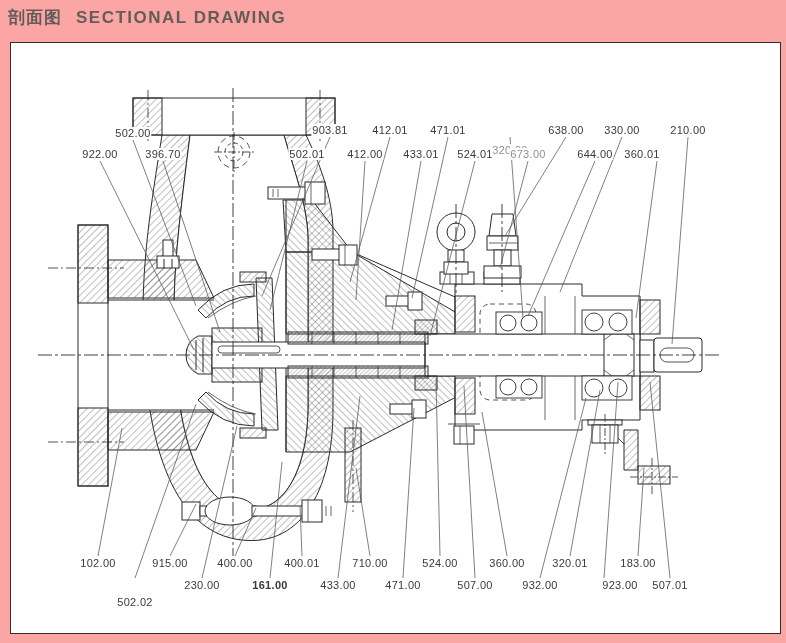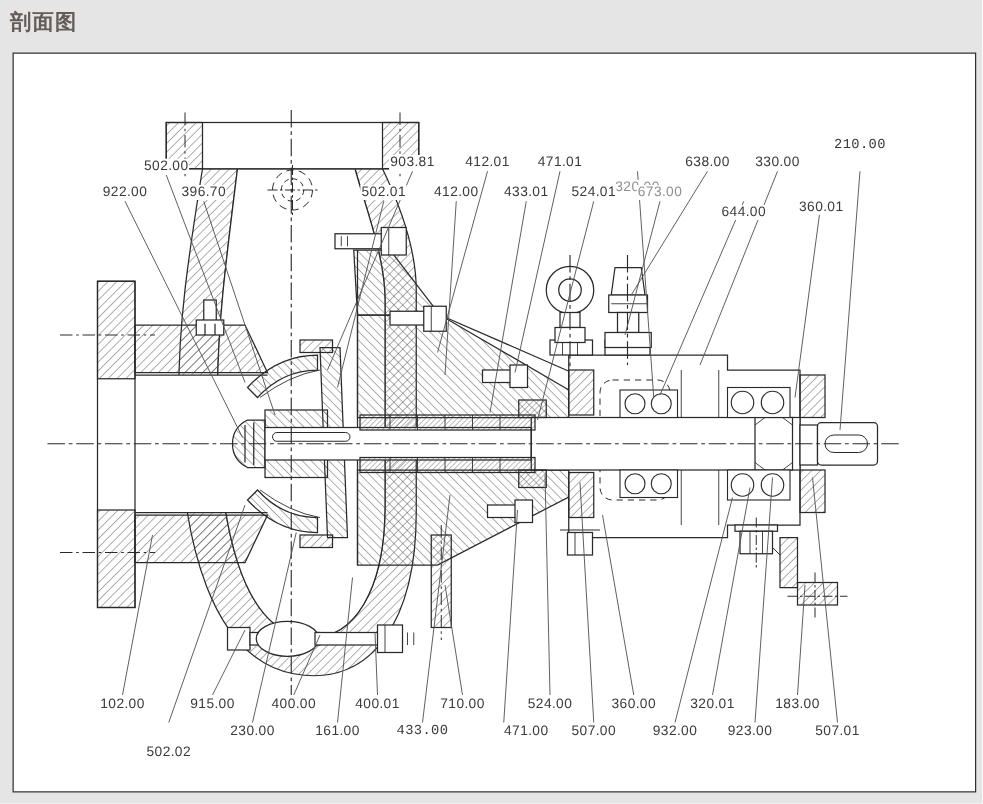--- a/index.html
+++ b/index.html
@@ -1,17 +1,17 @@
 <!DOCTYPE html>
 <html><head>
 <meta charset="utf-8">
 <style>
   html,body{margin:0;padding:0;background:#fff;}
   .stage{
-    position:relative;width:786px;height:643px;background:#e5e5e5;overflow:hidden;
+    position:relative;width:786px;height:643px;background:#fca5a5;overflow:hidden;
     font-family:"Liberation Sans", sans-serif;
   }
   .titlebar{
     position:absolute;left:8px;top:6px;display:flex;align-items:baseline;gap:14px;
     color:#645c58;font-weight:bold;
   }
   .title-zh{font-size:17px;letter-spacing:1px;}
   .title-en{font-size:17px;letter-spacing:1.5px;}
   .frame{
     position:absolute;left:10px;top:42px;width:771px;height:592px;
@@ -25,20 +25,21 @@
   }
   .part-label.muted{color:#8f8f8f;}
 </style>
 </head>
 <body>
 
 <div class="stage">
 
   <div class="titlebar">
     <span class="title-zh">剖面图</span>
+    <span class="title-en">SECTIONAL DRAWING</span>
   </div>
 
   <div class="frame"></div>
 
   <svg class="draw" viewBox="0 0 786 643">
     <defs>
       <pattern id="h1" width="5" height="5" patternUnits="userSpaceOnUse" patternTransform="rotate(45)">
         <line x1="0" y1="0" x2="0" y2="5" stroke="#4a4a4a" stroke-width="0.7"></line>
       </pattern>
       <pattern id="h2" width="5" height="5" patternUnits="userSpaceOnUse" patternTransform="rotate(-45)">
@@ -309,43 +310,43 @@
   </svg>
 
   <div id="labels">
       <div class="part-label" style="left: 133px; top: 133px;">502.00</div>
       <div class="part-label" style="left: 330px; top: 130px;">903.81</div>
       <div class="part-label" style="left: 390px; top: 130px; text-align: center;">412.01</div>
       <div class="part-label" style="left: 448px; top: 130px;">471.01</div>
       <div class="part-label muted" style="left: 510px; top: 130px; margin-top: 20px;">320.00</div>
       <div class="part-label" style="left: 566px; top: 130px;">638.00</div>
       <div class="part-label" style="left: 622px; top: 130px;">330.00</div>
-      <div class="part-label" style="left: 688px; top: 116px; font-family: Liberation Mono, monospace;">210.00</div>
+      <div class="part-label" style="left: 688px; top: 130px;">210.00</div>
       <div class="part-label" style="left: 100px; top: 154px;">922.00</div>
       <div class="part-label" style="left: 163px; top: 154px;">396.70</div>
       <div class="part-label" style="left: 307px; top: 154px;">502.01</div>
       <div class="part-label" style="left: 365px; top: 154px;">412.00</div>
       <div class="part-label" style="left: 421px; top: 154px;">433.01</div>
       <div class="part-label" style="left: 475px; top: 154px;">524.01</div>
       <div class="part-label muted" style="left: 528px; top: 154px;">673.00</div>
-      <div class="part-label" style="left: 595px; top: 170px; text-align: right;">644.00</div>
-      <div class="part-label" style="left: 657px; top: 154px; margin-top: 12px;">360.01</div>
+      <div class="part-label" style="left: 595px; top: 154px; text-align: right;">644.00</div>
+      <div class="part-label" style="left: 642px; top: 154px;">360.01</div>
       <div class="part-label" style="left: 98px; top: 563px;">102.00</div>
       <div class="part-label" style="left: 170px; top: 563px;">915.00</div>
       <div class="part-label" style="left: 235px; top: 563px;">400.00</div>
       <div class="part-label" style="left: 302px; top: 563px;">400.01</div>
       <div class="part-label" style="left: 370px; top: 563px;">710.00</div>
       <div class="part-label" style="left: 440px; top: 563px;">524.00</div>
       <div class="part-label" style="left: 507px; top: 563px;">360.00</div>
       <div class="part-label" style="left: 570px; top: 563px;">320.01</div>
       <div class="part-label" style="left: 638px; top: 563px;">183.00</div>
       <div class="part-label" style="left: 135px; top: 590px; margin-top: 12px;">502.02</div>
       <div class="part-label" style="left: 202px; top: 585px;">230.00</div>
-      <div class="part-label" style="left: 270px; top: 585px;">161.00</div>
-      <div class="part-label" style="left: 338px; top: 585px; font-family: Liberation Mono, monospace;">433.00</div>
-      <div class="part-label" style="left: 403px; top: 585px; margin-left: 18px;">471.00</div>
+      <div class="part-label" style="left: 270px; top: 585px; font-weight: bold;">161.00</div>
+      <div class="part-label" style="left: 338px; top: 585px;">433.00</div>
+      <div class="part-label" style="left: 403px; top: 585px;">471.00</div>
       <div class="part-label" style="left: 475px; top: 585px;">507.00</div>
       <div class="part-label" style="left: 540px; top: 585px;">932.00</div>
-      <div class="part-label" style="left: 600px; top: 585px;">923.00</div>
+      <div class="part-label" style="left: 620px; top: 585px;">923.00</div>
       <div class="part-label" style="left: 670px; top: 585px;">507.01</div>
     </div>
 
 </div>
 
 </body></html>

